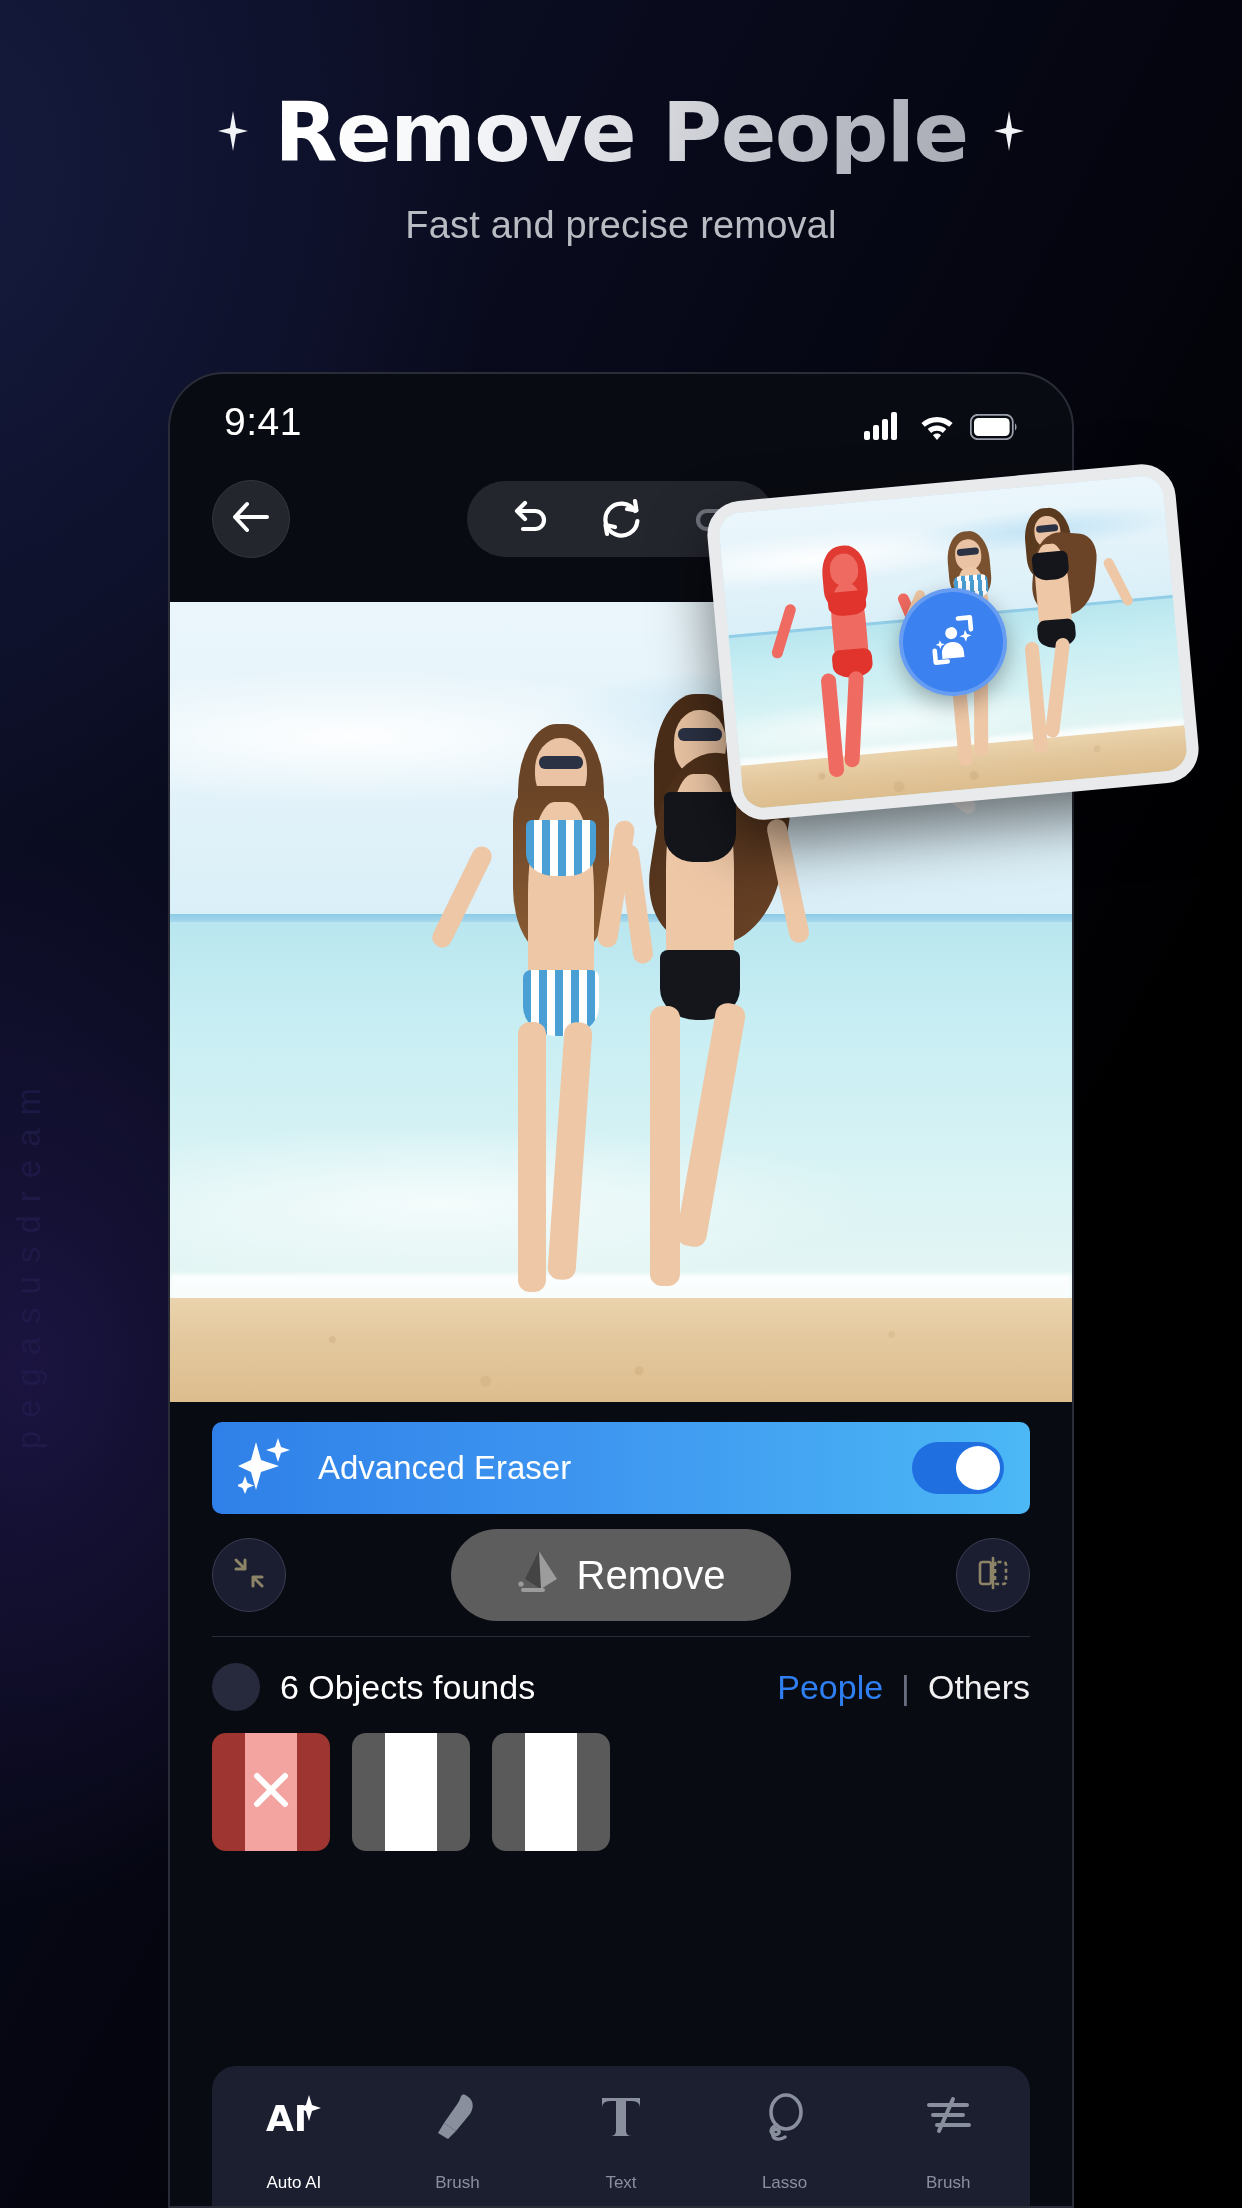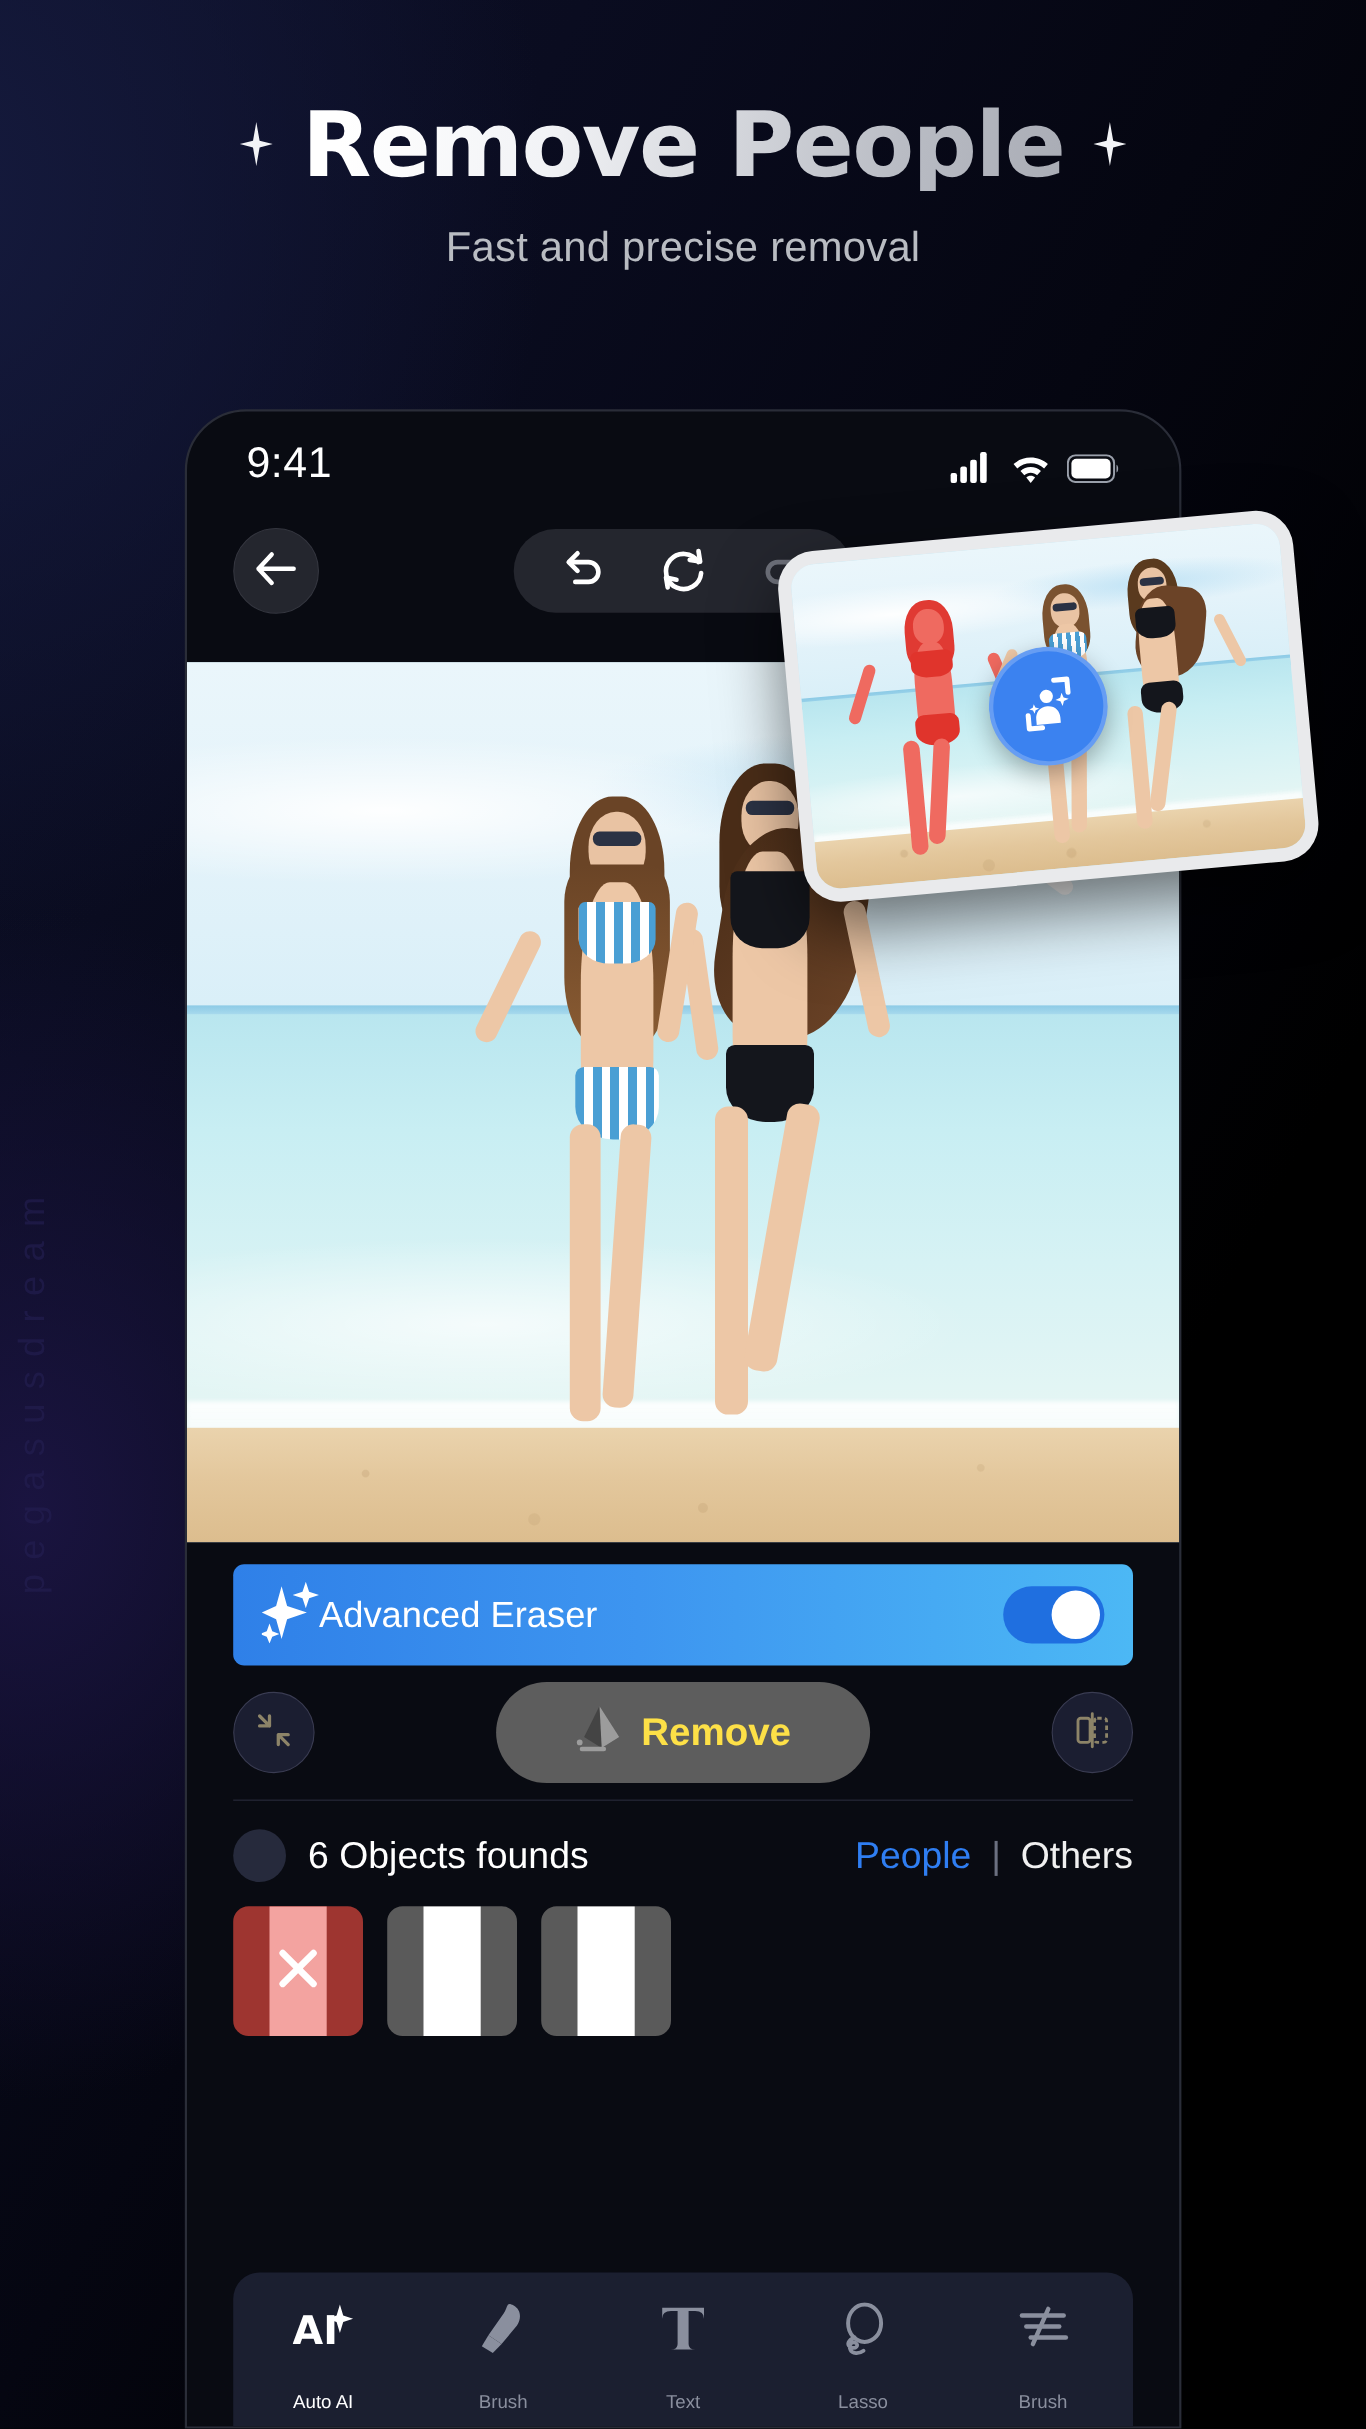--- a/index.html
+++ b/index.html
@@ -125,35 +125,35 @@
     width:108px; height:108px; border-radius:50%; background:#3b82f0;
     border:4px solid rgba(255,255,255,.22);
     display:flex; align-items:center; justify-content:center;
     box-shadow:0 8px 22px rgba(0,0,0,.3);
   }
 
   
   .adv {
     margin:0 42px; height:92px; border-radius:10px;
     background:linear-gradient(90deg,#2f80e8 0%,#3d95f0 45%,#4cb8f5 100%);
-    display:flex; align-items:center; padding:0 26px; gap:0;
+    display:flex; align-items:center; padding:0 26px; gap:28px;
   }
   .adv-label { color:#fff; font-size:33px; font-weight:400; flex:1; }
   .toggle { width:92px; height:52px; border-radius:26px; background:#1f6fe0; position:relative; }
   .knob { position:absolute; right:4px; top:4px; width:44px; height:44px; border-radius:50%; background:#fff; }
 
   
   .rmrow { height:122px; display:flex; align-items:center; justify-content:space-between; padding:0 42px; }
   .sidebtn { width:74px; height:74px; border-radius:50%; background:#1b1e31; border:1px solid #3a3c52;
              display:flex; align-items:center; justify-content:center; }
   .rmbtn {
     width:340px; height:92px; border-radius:46px; background:#5d5d5d;
     display:flex; align-items:center; justify-content:center; gap:16px;
   }
-  .rmbtn span { color:#fde047; font-size:35px;font-weight:bold; }
+  .rmbtn span { color:#ffffff; font-size:40px; }
   .divider { height:1px; background:#2a2c3c; margin:0 42px; }
 
   
   .objrow { display:flex; align-items:center; padding:26px 42px 0 42px; }
   .objcircle { width:48px; height:48px; border-radius:50%; background:#262a3c; }
   .objtext { color:#fff; font-size:34px; margin-left:20px; flex:1; }
   .tabs { display:flex; align-items:center; gap:18px; font-size:34px; }
   .tab-on { color:#2f7ef2; }
   .tab-sep { color:#6b7080; }
   .tab-off { color:#f0f0f0; }

